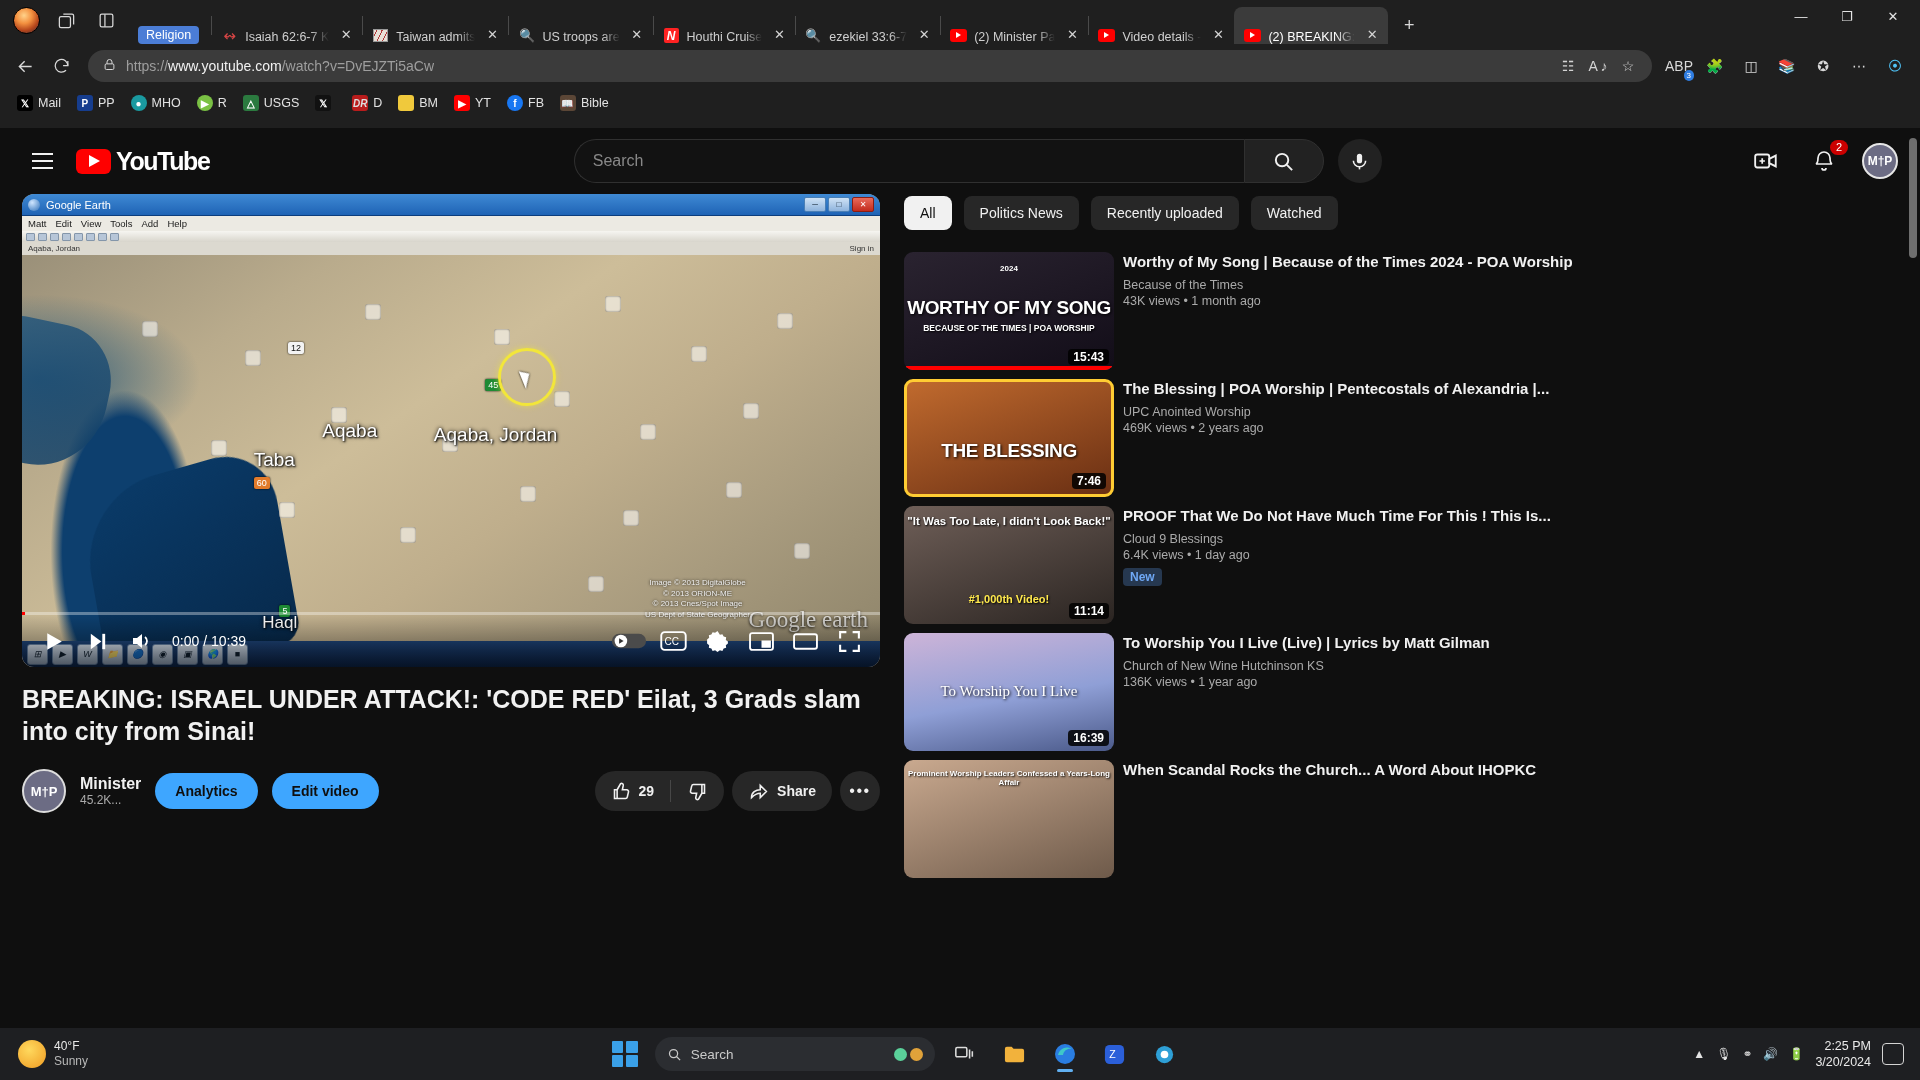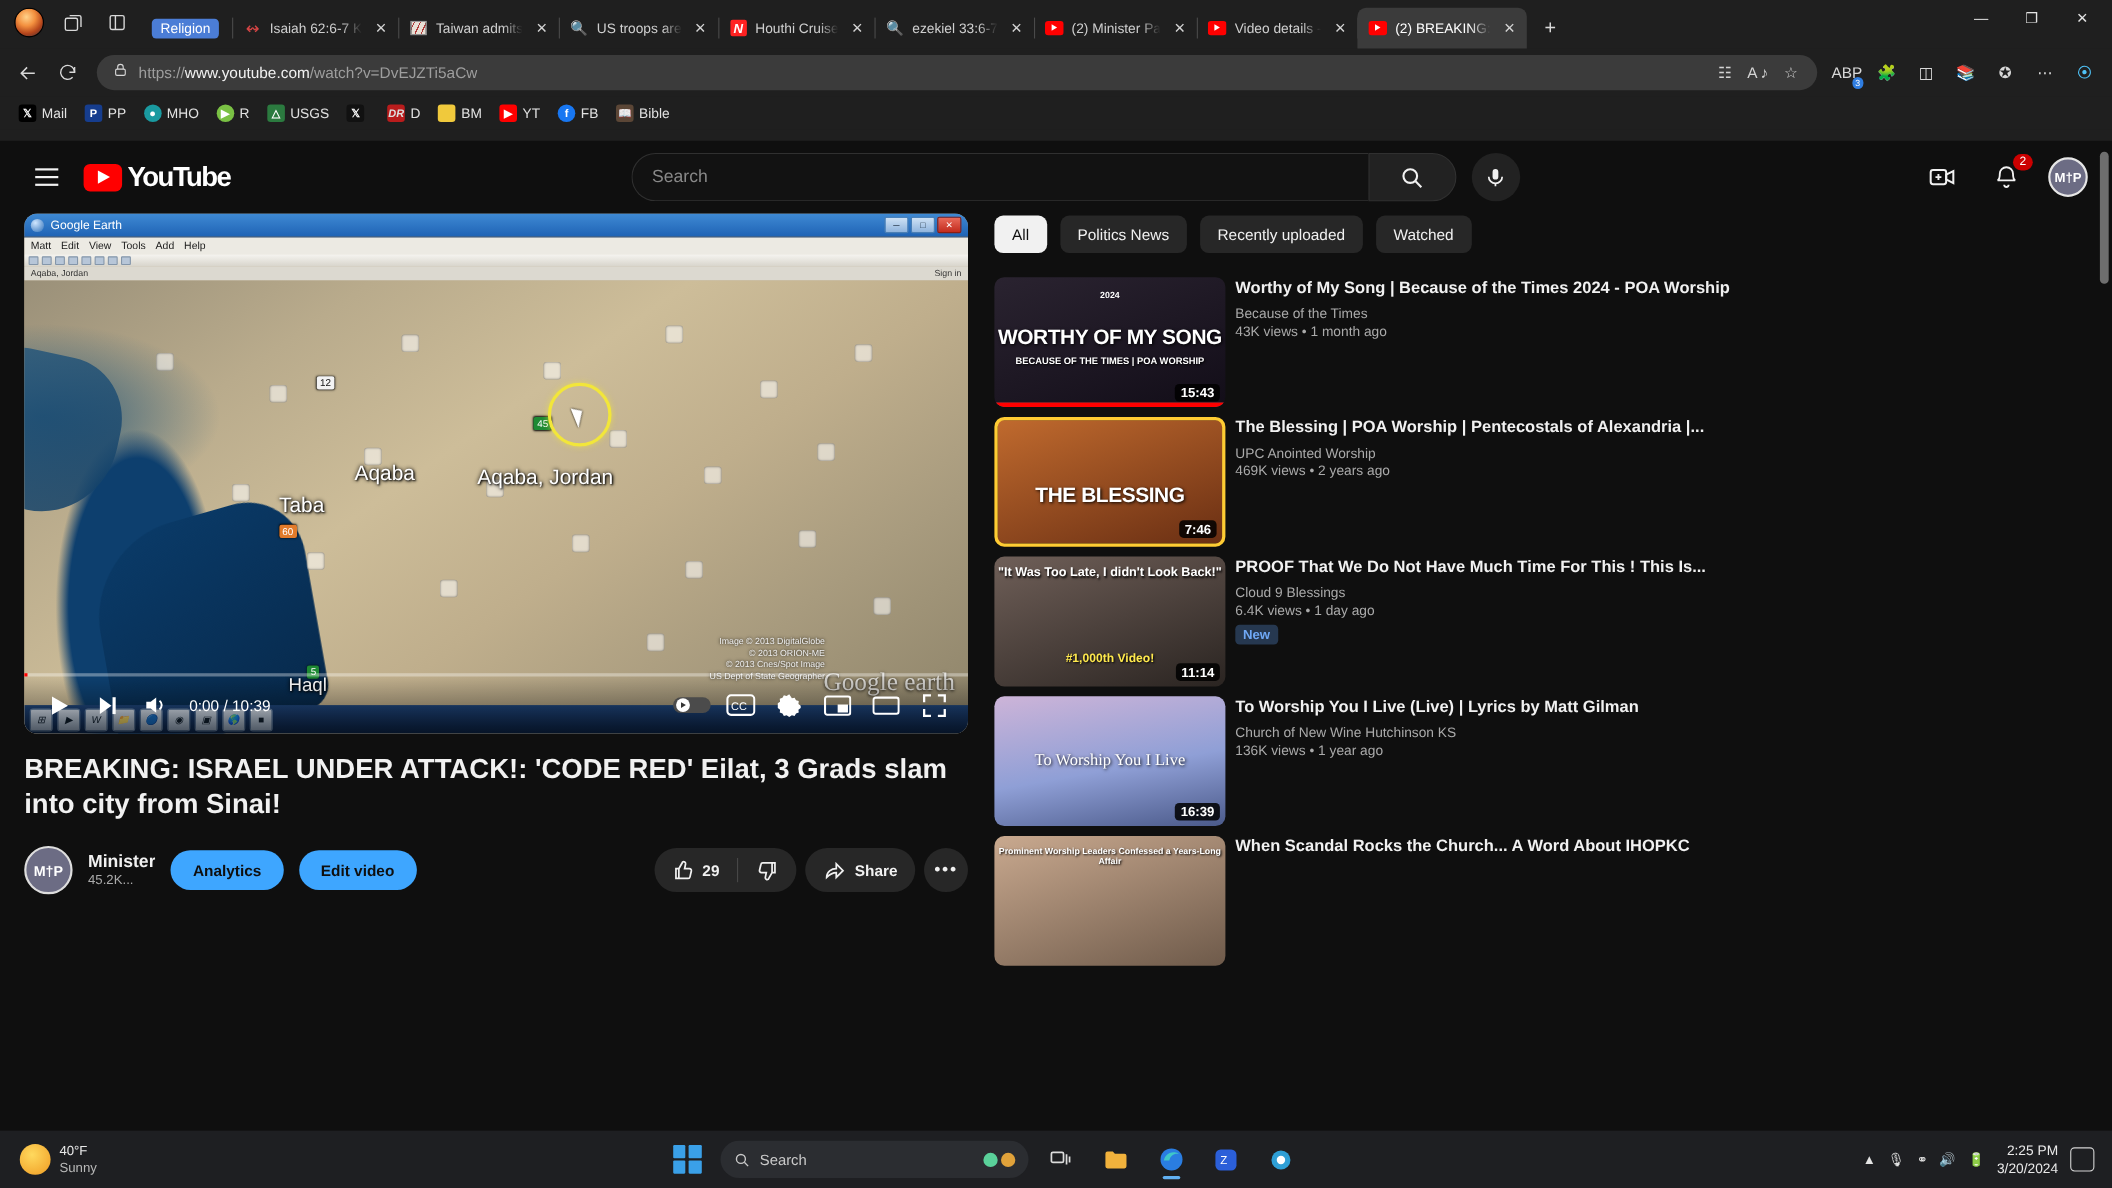--- a/index.html
+++ b/index.html
@@ -30,21 +30,21 @@
   .profile-orb {
     width: 27px; height: 27px; border-radius: 50%;
     background: radial-gradient(circle at 40% 30%, #ffd28a 0%, #f3903f 35%, #b5451b 65%, #2a2b3a 100%);
     border: 1px solid #000;
   }
   .icon-svg { width: 19px; height: 19px; fill: none; stroke: #d8d8d8; stroke-width: 1.6; }
 
   .tabs { display: flex; align-items: flex-end; height: 44px; flex: 1; min-width: 0; }
   .tab {
     height: 37px;
-    display: flex; align-items: center;
+    display: flex; align-items: flex-end;
     gap: 7px;
     padding: 0 6px 0 10px;
     min-width: 0;
     position: relative;
     border-radius: 8px 8px 0 0;
     color: #cfcfcf;
     font-size: 12.5px;
     white-space: nowrap;
   }
   .tab .sep {
@@ -188,21 +188,21 @@
   .ge-marker { position:absolute; background:#e27b2b; color:#fff; font-size:9px; padding:1px 3px; border-radius:2px; box-shadow:0 0 2px #000;}
   .ge-marker.green { background:#1e8a34; }
   .ge-marker.white { background:#f3f3f3; color:#111; }
   .ge-cursor-ring {
     position:absolute; width:58px; height:58px; border-radius:50%;
     border: 3px solid #f2e63a; left: 476px; top: 93px; box-shadow: 0 0 6px rgba(242,230,58,.6);
   }
   .ge-cursor { position:absolute; left:500px; top:114px; width:0;height:0;
     border-left:9px solid #fff; border-top:6px solid transparent; border-bottom:13px solid transparent;
     transform: rotate(-22deg); filter: drop-shadow(0 0 1px #000);}
-  .ge-credits { position:absolute; right:130px; bottom:46px; color:#efefef; font-size:8px; text-align:right; text-shadow:0 0 3px #000; line-height:1.35;margin-left:32px;}
+  .ge-credits { position:absolute; right:130px; bottom:46px; color:#efefef; font-size:8px; text-align:center; text-shadow:0 0 3px #000; line-height:1.35;margin-left:32px;}
   .ge-brand { position:absolute; right:12px; bottom:34px; color:rgba(255,255,255,.75); font-size:23px; text-shadow:0 1px 3px #000; font-family:"Liberation Serif",serif;}
   .ge-date { position:absolute; right:12px; bottom:6px; color:#eee; font-size:9px; text-shadow:0 0 3px #000;}
   .ge-taskbar { position:absolute; left:0; right:0; bottom:0; height:26px; background:linear-gradient(#20487f,#0e2a55); display:flex;align-items:center;gap:4px;padding:0 5px;}
   .ge-tbi { width:21px;height:21px;border-radius:3px;background:linear-gradient(#dfe9f5,#a8bcd4);border:1px solid #6d8bb0;font-size:9px;display:flex;align-items:center;justify-content:center;color:#123;}
 
   
   .pc-progress { position:absolute; left:0; right:0; bottom:52px; height:3px; background:rgba(255,255,255,.35);}
   .pc-progress .red { position:absolute; left:0; top:0; bottom:0; width:0.4%; background:#ff0000;}
   .pc-bar {
     position:absolute; left:0; right:0; bottom:0; height:52px;

